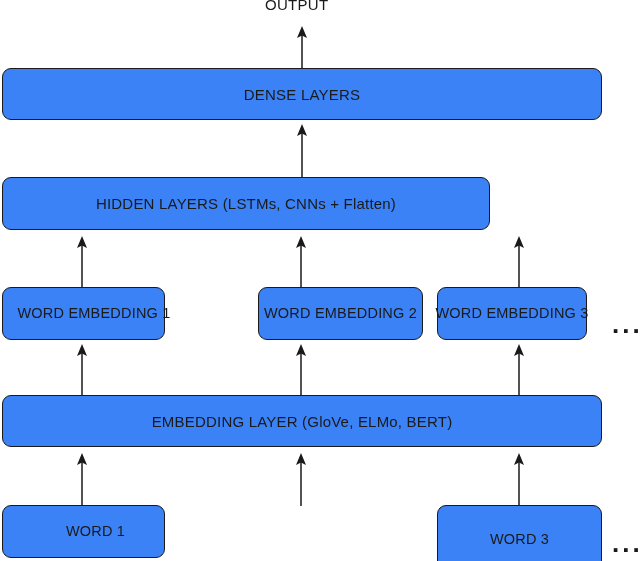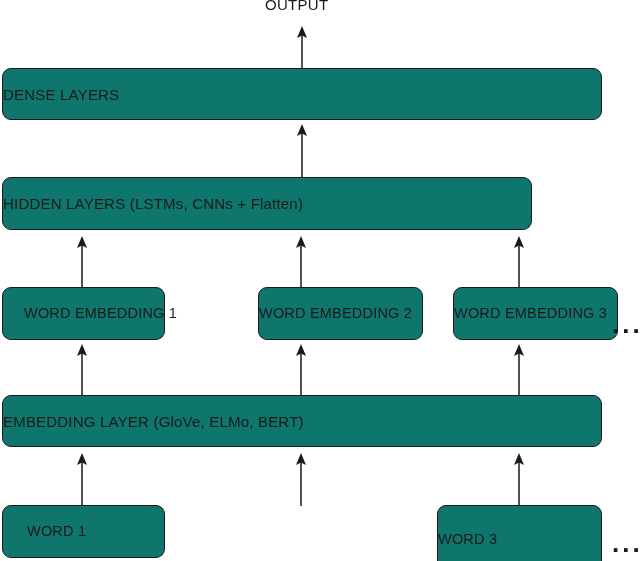--- a/index.html
+++ b/index.html
@@ -16,23 +16,24 @@
     width: 640px;
     height: 561px;
     background: #ffffff;
     overflow: hidden;
   }
   .node-box {
     position: absolute;
     box-sizing: border-box;
     border: 1.6px solid #1a1a1a;
     border-radius: 9px;
-    background: #0f766e;
+    background: #3b82f6;
     display: flex;
     align-items: center;
+    justify-content: center;
     color: #1a1a1a;
     font-size: 14.5px;
     letter-spacing: 0.2px;
     white-space: nowrap;
   }
   .node-box.wide {
     font-size: 15px;
   }
   .node-label {
     display: block;
@@ -81,21 +82,21 @@
 
   <div class="node-box wide" style="left:2px; top:68px; width:600px; height:52px;">
     <span class="node-label">DENSE LAYERS</span>
   </div>
 
   <svg class="connector" style="left:293px; top:124px;" width="18" height="54">
     <line x1="9" y1="54" x2="9" y2="9"></line>
     <polygon points="9,0 4,12 9,9.5 14,12"></polygon>
   </svg>
 
-  <div class="node-box wide" style="left:2px; top:177px; width:530px; height:53px;">
+  <div class="node-box wide" style="left:2px; top:177px; width:488px; height:53px;">
     <span class="node-label">HIDDEN LAYERS (LSTMs, CNNs + Flatten)</span>
   </div>
 
   <svg class="connector" style="left:73px; top:236px;" width="18" height="52">
     <line x1="9" y1="52" x2="9" y2="9"></line>
     <polygon points="9,0 4,12 9,9.5 14,12"></polygon>
   </svg>
   <svg class="connector" style="left:292px; top:236px;" width="18" height="52">
     <line x1="9" y1="52" x2="9" y2="9"></line>
     <polygon points="9,0 4,12 9,9.5 14,12"></polygon>
@@ -104,21 +105,21 @@
     <line x1="9" y1="52" x2="9" y2="9"></line>
     <polygon points="9,0 4,12 9,9.5 14,12"></polygon>
   </svg>
 
   <div class="node-box" style="left:2px; top:287px; width:163px; height:53px;padding-left:21px;">
     <span class="node-label">WORD EMBEDDING 1</span>
   </div>
   <div class="node-box" style="left:218px; top:287px; width:165px; height:53px;margin-left:40px;">
     <span class="node-label">WORD EMBEDDING 2</span>
   </div>
-  <div class="node-box" style="left:437px; top:287px; width:165px; height:53px;margin-left:16px;">
+  <div class="node-box" style="left:437px; top:287px; width:150px; height:53px;">
     <span class="node-label">WORD EMBEDDING 3</span>
   </div>
 
   <div class="ellipsis-label" style="left:612px; top:311px;">...</div>
 
   <svg class="connector" style="left:73px; top:344px;" width="18" height="52">
     <line x1="9" y1="52" x2="9" y2="9"></line>
     <polygon points="9,0 4,12 9,9.5 14,12"></polygon>
   </svg>
   <svg class="connector" style="left:292px; top:344px;" width="18" height="52">

